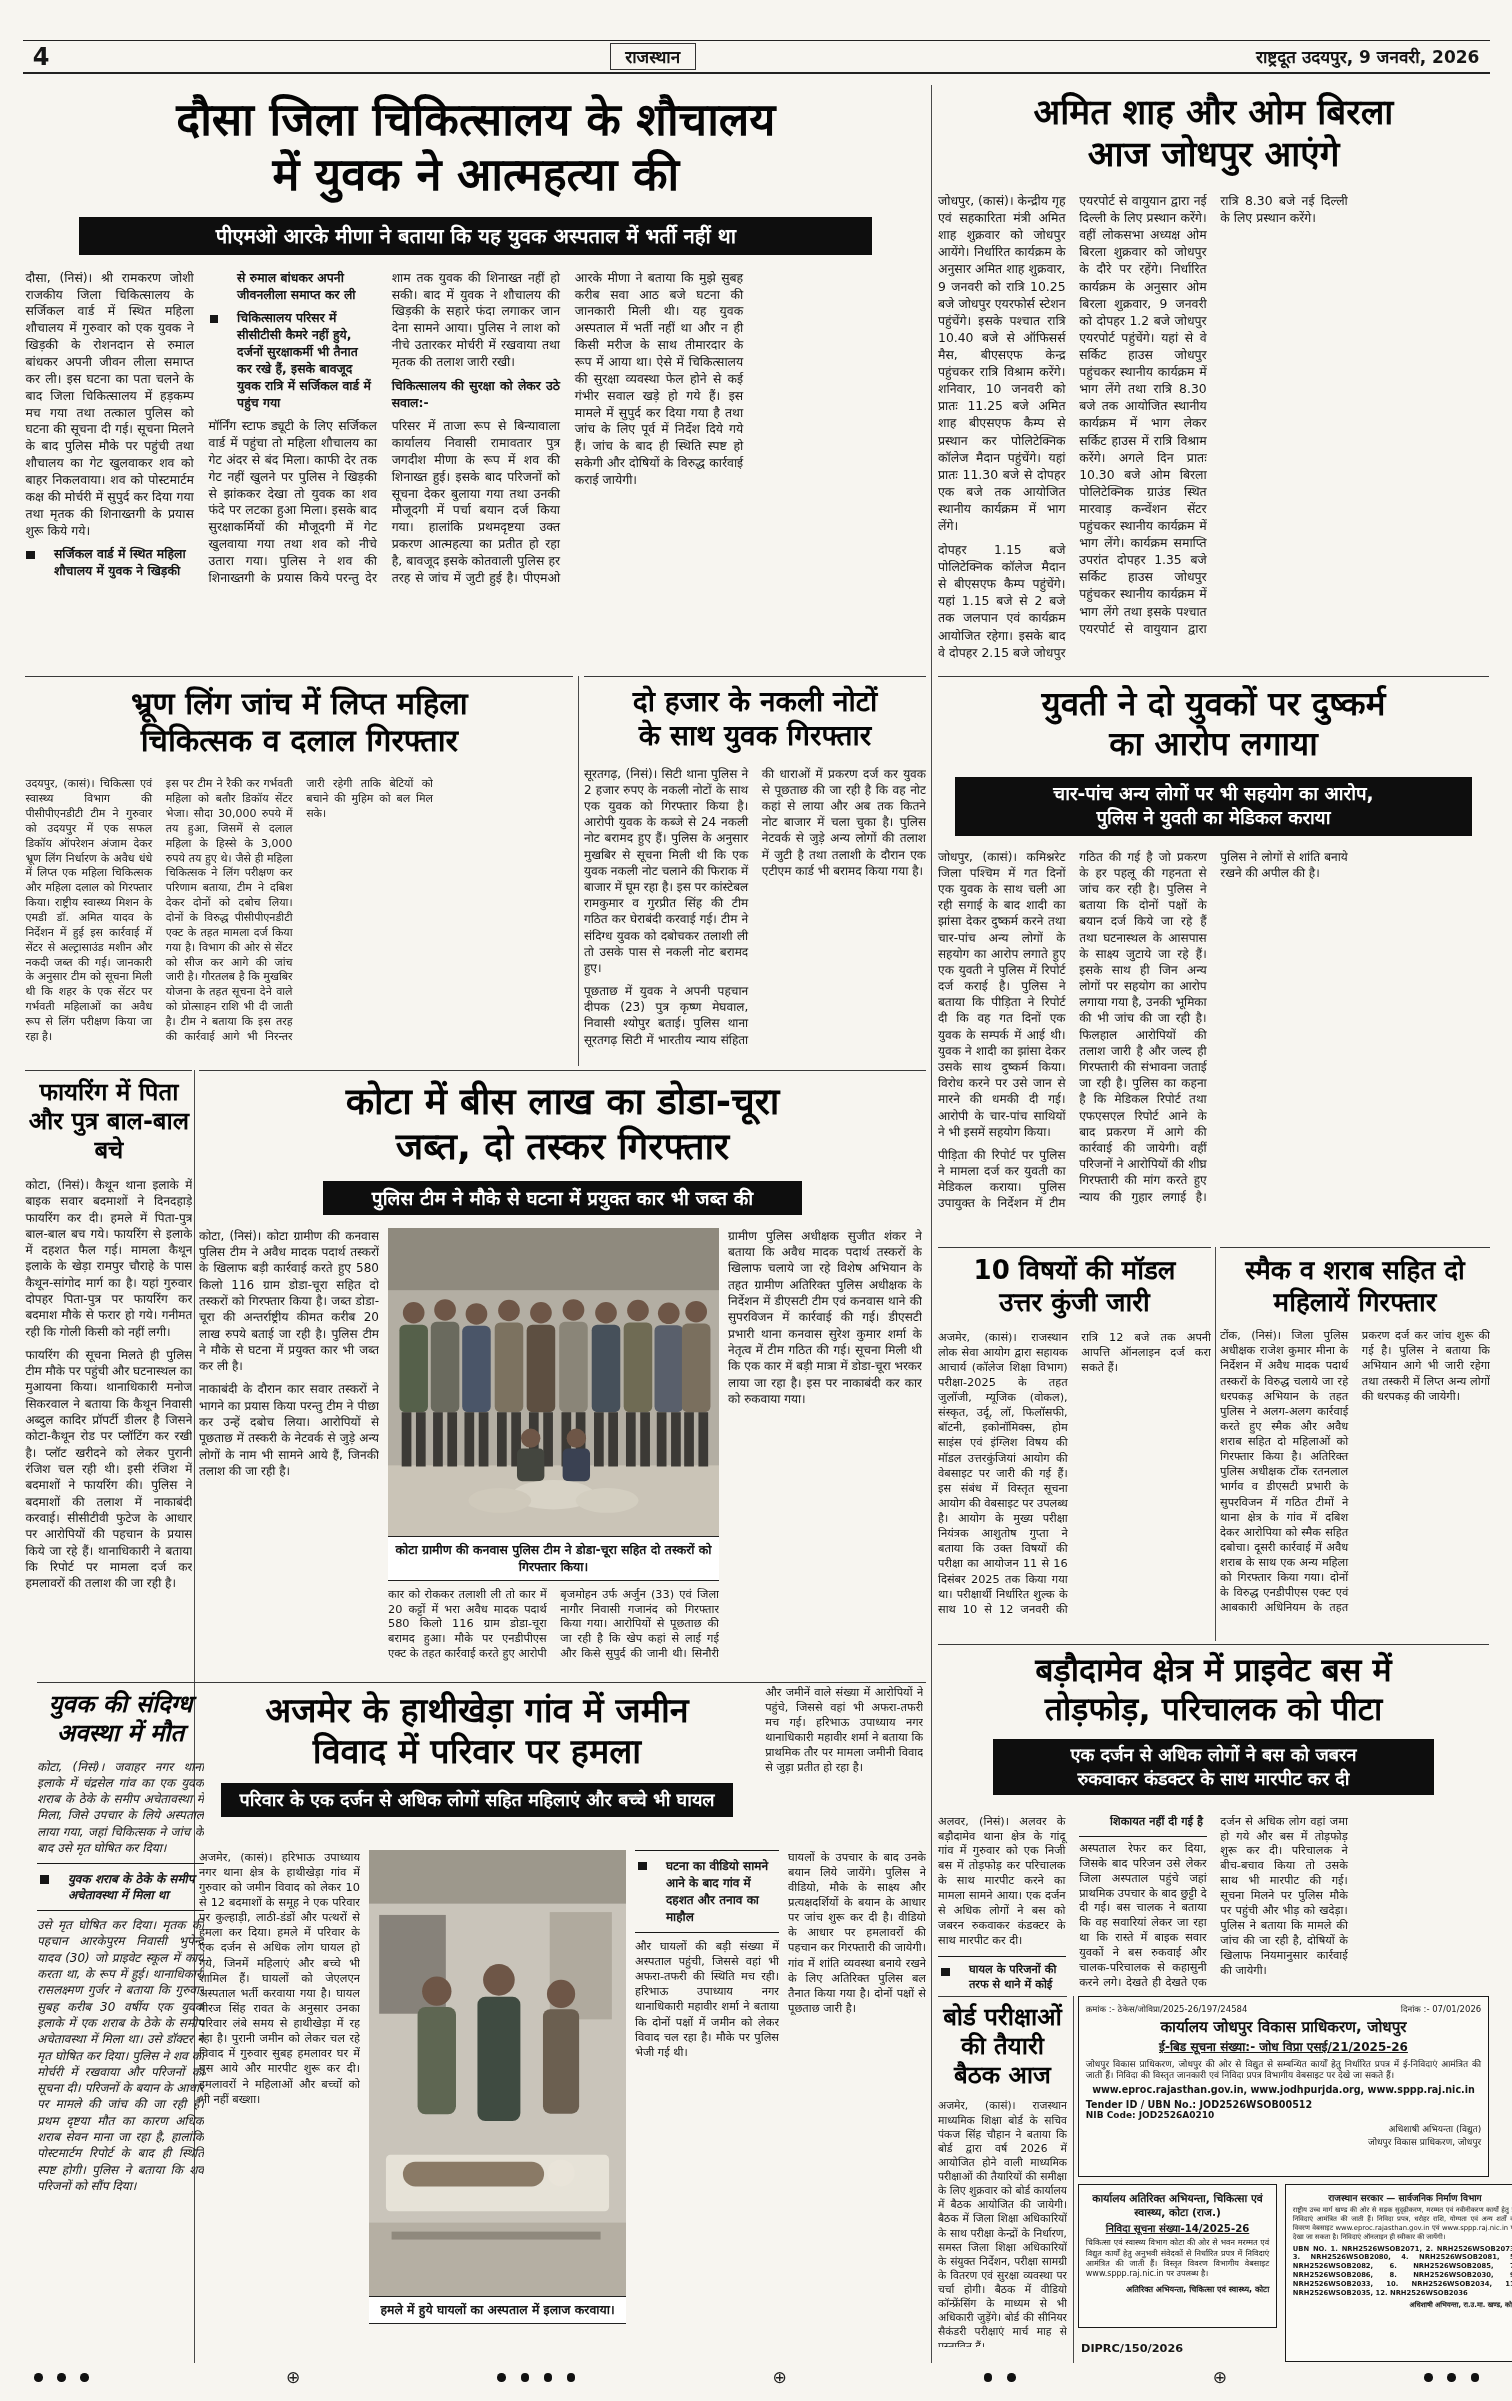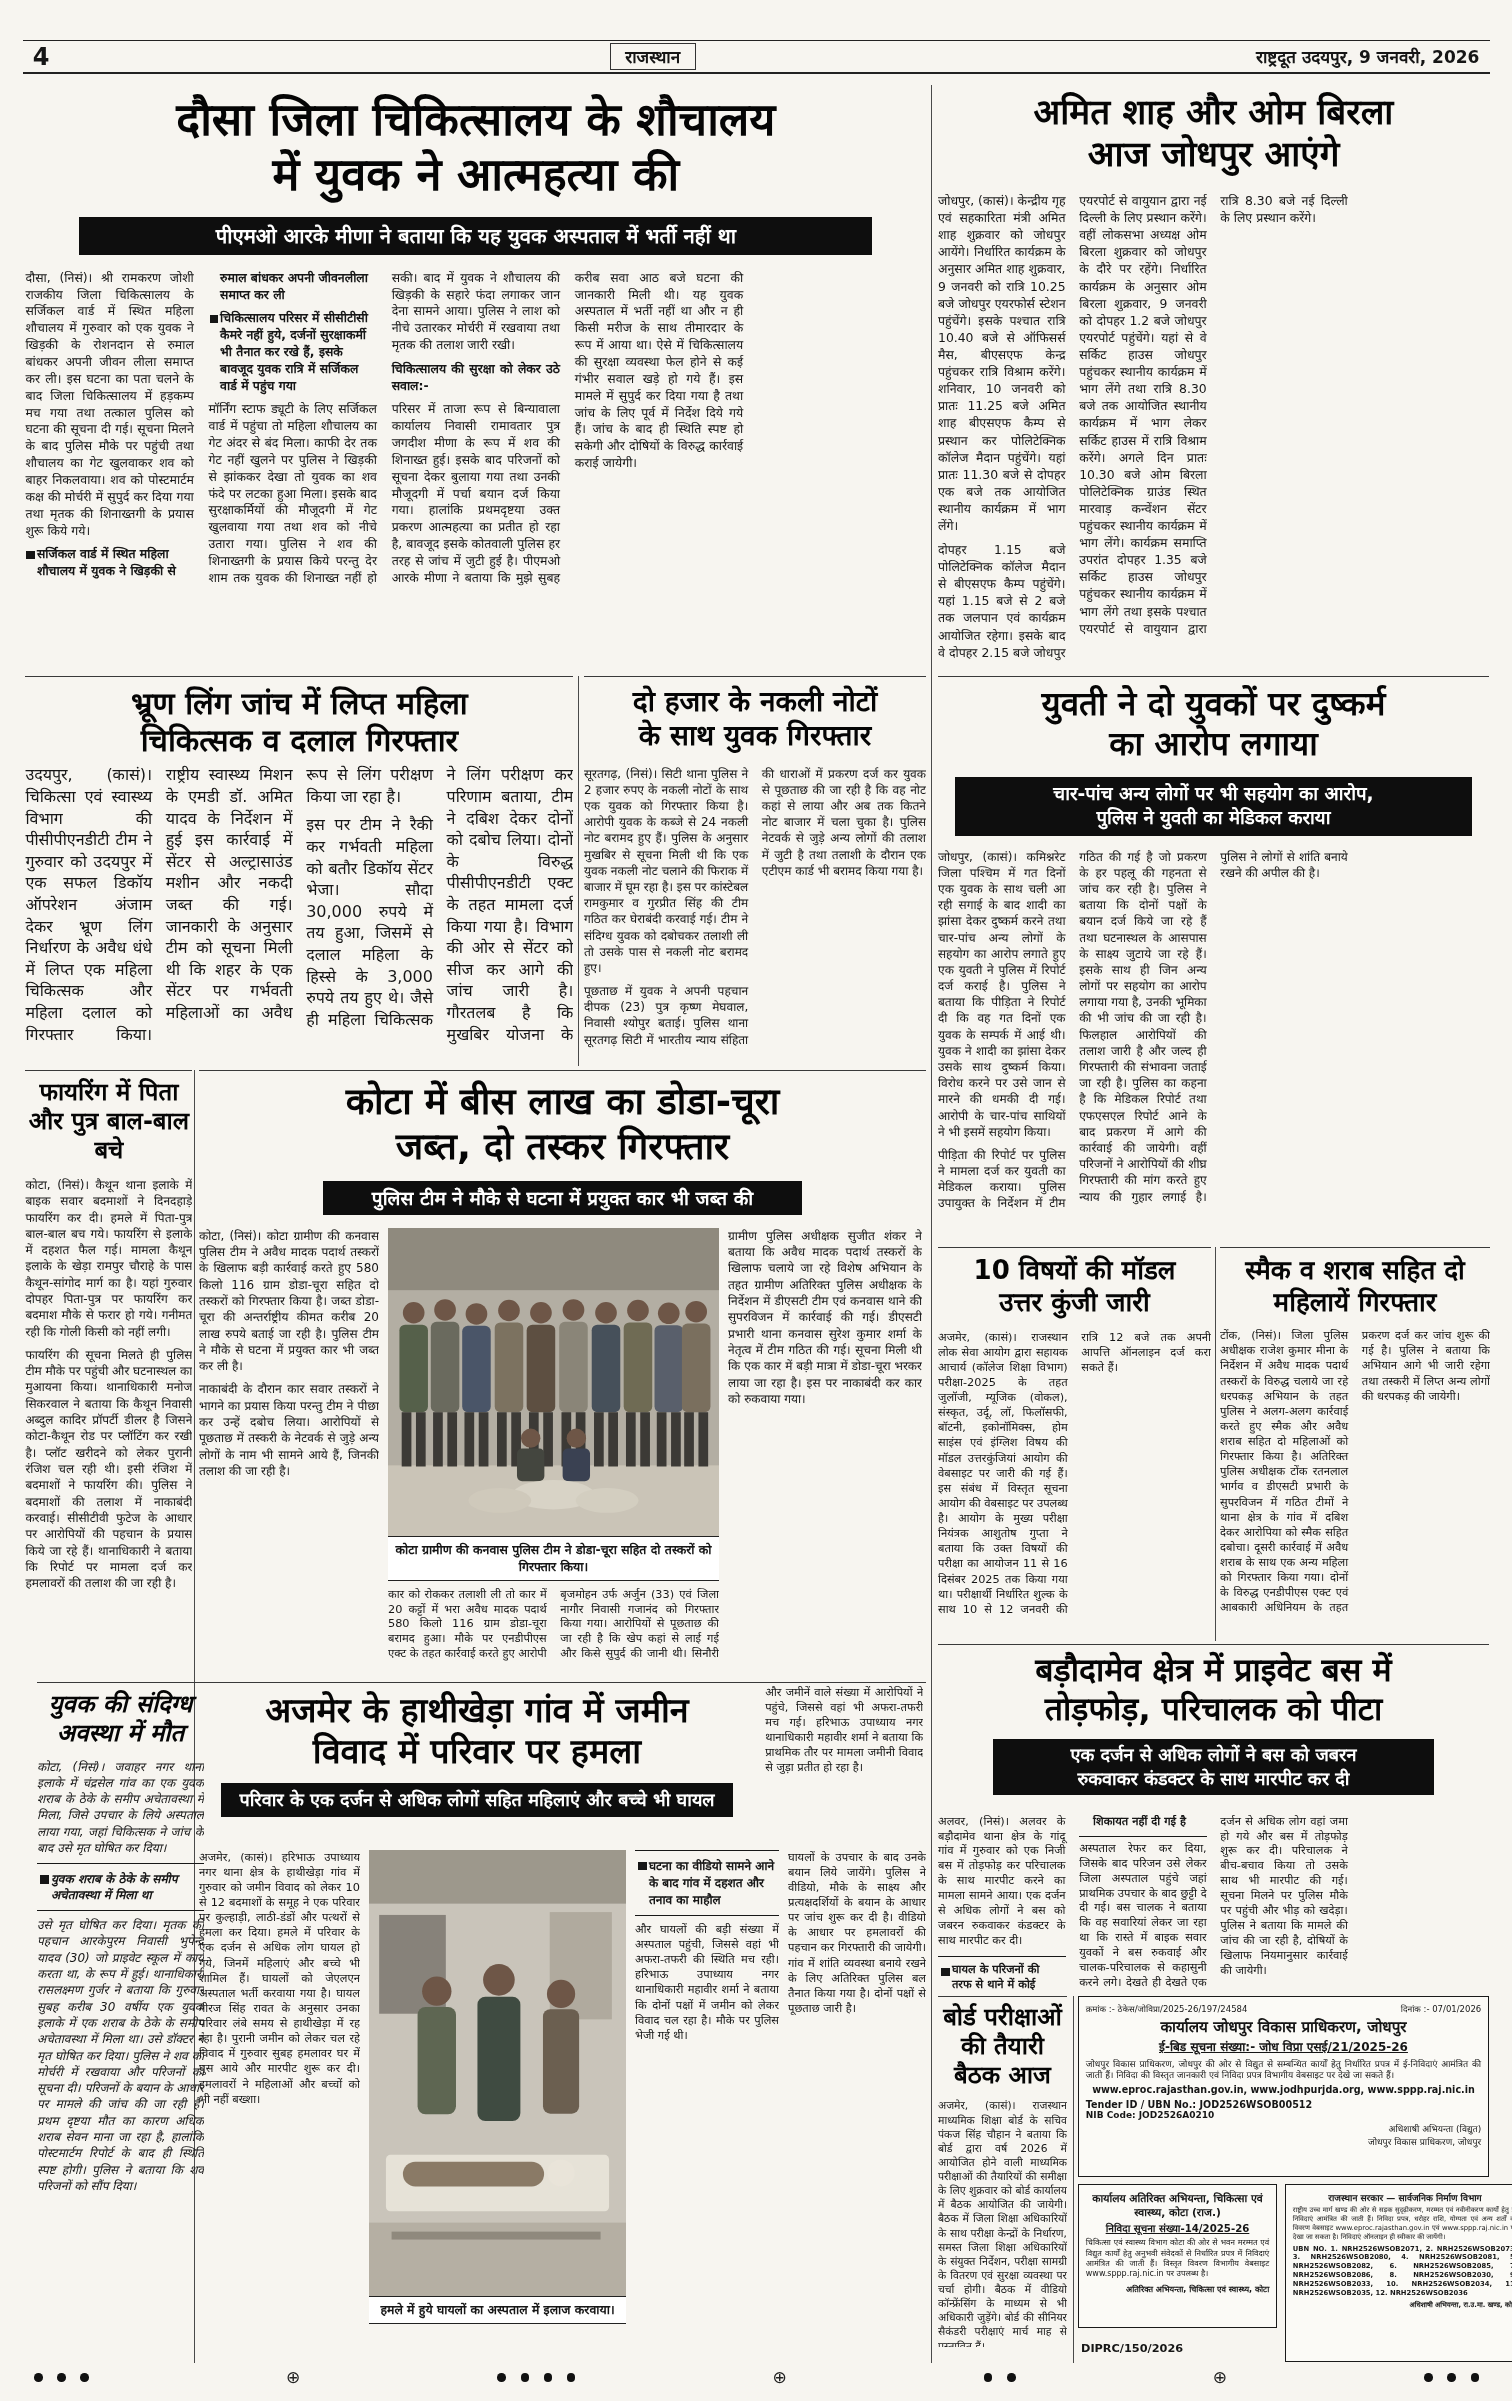--- a/index.html
+++ b/index.html
@@ -18,21 +18,21 @@
   .rule-top{border-top:1.1px solid #3a3a3a;}
   .hl{font-weight:700;text-align:center;color:#050505;line-height:1.22;}
   .hl span{display:block;}
   .bar{background:#0e0e0e;color:#fff;font-weight:700;text-align:center;line-height:1.3;}
   .bar span{display:block;}
   .bt{text-align:justify;overflow:hidden;column-fill:auto;}
   .bt p{margin-bottom:6.8px;}
   .c2{column-count:2;column-gap:13.6px;}
   .c4{column-count:4;column-gap:13.6px;}
   .c5{column-count:5;column-gap:14.7px;}
-  .bullet{display:flex;gap:2px;font-weight:700;margin:6.8px 1.1px;text-align:left;}
+  .bullet{display:flex;gap:19px;font-weight:700;margin:6.8px 1.1px;text-align:left;}
   .sq{flex:0 0 auto;width:8.5px;height:8.5px;background:#161616;margin-top:4.5px;}
   .bbox{border-top:1.7px solid #181818;border-bottom:1.7px solid #181818;padding:6.8px 3.4px;margin:5.6px 0;}
   .vline{position:absolute;width:1.1px;background:#4a4a4a;}
   .caption{font-weight:700;text-align:center;border-top:1.1px solid #222;border-bottom:1.1px solid #222;
            padding:4.5px 3.4px;font-size:12.4px;background:#fff;}
   .photo{display:block;width:100%;}
   .flexrow{display:flex;gap:9px;}
   
   .ad{position:absolute;border:1.7px solid #1a1a1a;background:#fbfaf6;padding:5.6px 6.8px;overflow:hidden;}
   .ad .t{font-weight:700;text-align:center;}
@@ -92,21 +92,21 @@
       <p>जोधपुर, (कासं)। केन्द्रीय गृह एवं सहकारिता मंत्री अमित शाह शुक्रवार को जोधपुर आयेंगे। निर्धारित कार्यक्रम के अनुसार अमित शाह शुक्रवार, 9 जनवरी को रात्रि 10.25 बजे जोधपुर एयरफोर्स स्टेशन पहुंचेंगे। इसके पश्चात रात्रि 10.40 बजे से ऑफिसर्स मैस, बीएसएफ केन्द्र पहुंचकर रात्रि विश्राम करेंगे। शनिवार, 10 जनवरी को प्रातः 11.25 बजे अमित शाह बीएसएफ कैम्प से प्रस्थान कर पोलिटेक्निक कॉलेज मैदान पहुंचेंगे। यहां प्रातः 11.30 बजे से दोपहर एक बजे तक आयोजित स्थानीय कार्यक्रम में भाग लेंगे।</p>
       <p>दोपहर 1.15 बजे पोलिटेक्निक कॉलेज मैदान से बीएसएफ कैम्प पहुंचेंगे। यहां 1.15 बजे से 2 बजे तक जलपान एवं कार्यक्रम आयोजित रहेगा। इसके बाद वे दोपहर 2.15 बजे जोधपुर एयरपोर्ट से वायुयान द्वारा नई दिल्ली के लिए प्रस्थान करेंगे। वहीं लोकसभा अध्यक्ष ओम बिरला शुक्रवार को जोधपुर के दौरे पर रहेंगे। निर्धारित कार्यक्रम के अनुसार ओम बिरला शुक्रवार, 9 जनवरी को दोपहर 1.2 बजे जोधपुर एयरपोर्ट पहुंचेंगे। यहां से वे सर्किट हाउस जोधपुर पहुंचकर स्थानीय कार्यक्रम में भाग लेंगे तथा रात्रि 8.30 बजे तक आयोजित स्थानीय कार्यक्रम में भाग लेकर सर्किट हाउस में रात्रि विश्राम करेंगे। अगले दिन प्रातः 10.30 बजे ओम बिरला पोलिटेक्निक ग्राउंड स्थित मारवाड़ कन्वेंशन सेंटर पहुंचकर स्थानीय कार्यक्रम में भाग लेंगे। कार्यक्रम समाप्ति उपरांत दोपहर 1.35 बजे सर्किट हाउस जोधपुर पहुंचकर स्थानीय कार्यक्रम में भाग लेंगे तथा इसके पश्चात एयरपोर्ट से वायुयान द्वारा रात्रि 8.30 बजे नई दिल्ली के लिए प्रस्थान करेंगे।</p>
     </div>
   </div>
 
   <div class="art rule-top" style="left:25.4px;top:676px;width:548px;height:390px;">
     <h1 class="hl" style="font-size:30.5px;margin-top:8px;">
       <span>भ्रूण लिंग जांच में लिप्त महिला</span>
       <span>चिकित्सक व दलाल गिरफ्तार</span>
     </h1>
-    <div class="bt c4" style="margin-top:5px;height:282px;font-size:16px;line-height:1.35;">
+    <div class="bt c4" style="margin-top:18px;height:282px;font-size:11px;line-height:1.35;">
       <p>उदयपुर, (कासं)। चिकित्सा एवं स्वास्थ्य विभाग की पीसीपीएनडीटी टीम ने गुरुवार को उदयपुर में एक सफल डिकॉय ऑपरेशन अंजाम देकर भ्रूण लिंग निर्धारण के अवैध धंधे में लिप्त एक महिला चिकित्सक और महिला दलाल को गिरफ्तार किया। राष्ट्रीय स्वास्थ्य मिशन के एमडी डॉ. अमित यादव के निर्देशन में हुई इस कार्रवाई में सेंटर से अल्ट्रासाउंड मशीन और नकदी जब्त की गई। जानकारी के अनुसार टीम को सूचना मिली थी कि शहर के एक सेंटर पर गर्भवती महिलाओं का अवैध रूप से लिंग परीक्षण किया जा रहा है।</p>
       <p>इस पर टीम ने रैकी कर गर्भवती महिला को बतौर डिकॉय सेंटर भेजा। सौदा 30,000 रुपये में तय हुआ, जिसमें से दलाल महिला के हिस्से के 3,000 रुपये तय हुए थे। जैसे ही महिला चिकित्सक ने लिंग परीक्षण कर परिणाम बताया, टीम ने दबिश देकर दोनों को दबोच लिया। दोनों के विरुद्ध पीसीपीएनडीटी एक्ट के तहत मामला दर्ज किया गया है। विभाग की ओर से सेंटर को सीज कर आगे की जांच जारी है। गौरतलब है कि मुखबिर योजना के तहत सूचना देने वाले को प्रोत्साहन राशि भी दी जाती है। टीम ने बताया कि इस तरह की कार्रवाई आगे भी निरन्तर जारी रहेगी ताकि बेटियों को बचाने की मुहिम को बल मिल सके।</p>
     </div>
   </div>
 
   <div class="art rule-top" style="left:584px;top:676px;width:342px;height:390px;">
     <h1 class="hl" style="font-size:28px;margin-top:8px;">
       <span>दो हजार के नकली नोटों</span>
       <span>के साथ युवक गिरफ्तार</span>
     </h1>

